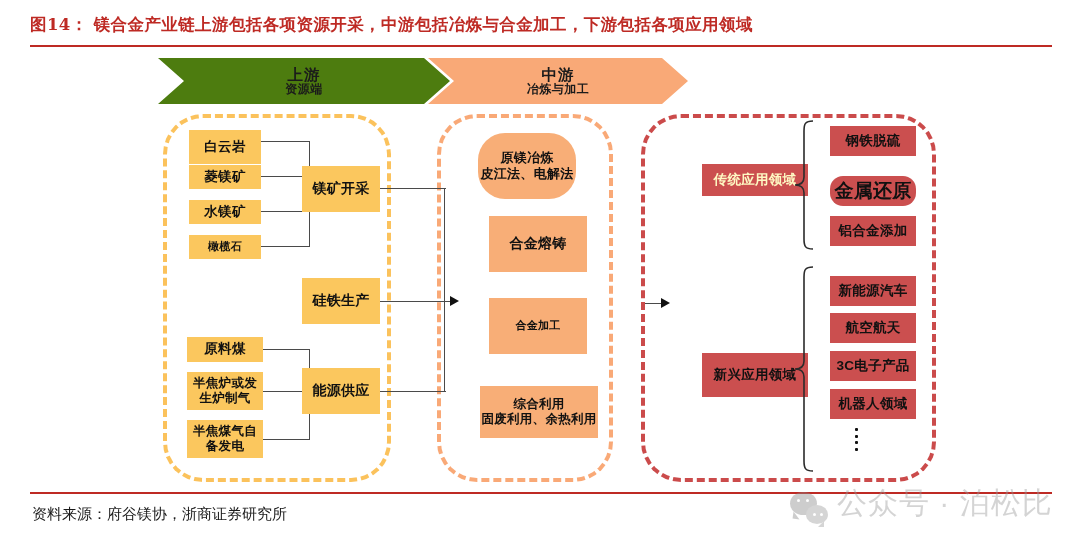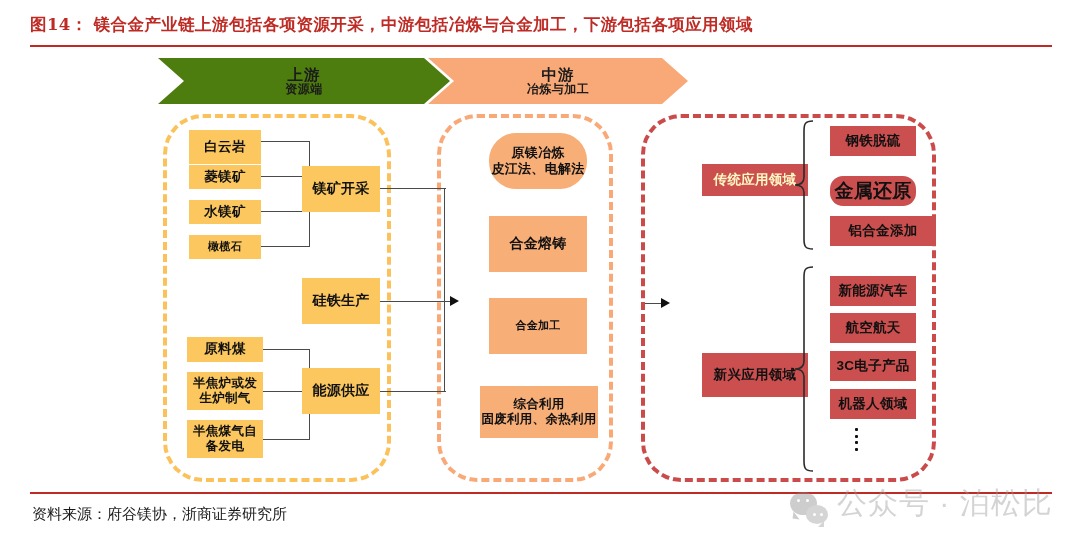--- a/index.html
+++ b/index.html
@@ -172,39 +172,39 @@
 
   <div class="node n-yellow" style="left:302px;top:368px;width:78px;height:46px;font-size:14px;">能源供应</div>
 
   <div class="ln ln-h" style="left:380px;top:188px;width:66px;"></div>
   <div class="ln ln-h" style="left:380px;top:301px;width:66px;"></div>
   <div class="ln ln-h" style="left:380px;top:391px;width:66px;"></div>
   <div class="ln ln-v" style="left:444px;top:188px;height:204px;"></div>
   <div class="ln ln-h" style="left:408px;top:301px;width:44px;"></div>
   <div class="arrow-head" style="left:450px;top:295.5px;"></div>
 
-  <div class="node n-orange" style="left:489px;top:133px;width:98px;height:56px;font-size:13px;white-space:pre-line;border-radius:27px;">原镁冶炼
+  <div class="node n-orange" style="left:478px;top:133px;width:98px;height:66px;font-size:13px;white-space:pre-line;border-radius:27px;">原镁冶炼
 皮江法、电解法</div>
   <div class="node n-orange" style="left:489px;top:216px;width:98px;height:56px;font-size:14px;">合金熔铸</div>
   <div class="node n-orange" style="left:489px;top:298px;width:98px;height:56px;font-size:11px;">合金加工</div>
   <div class="node n-orange" style="left:480px;top:386px;width:118px;height:52px;font-size:12.5px;white-space:pre-line;">综合利用
 固废利用、余热利用</div>
 
   <div class="ln ln-h" style="left:645px;top:303px;width:20px;"></div>
   <div class="arrow-head" style="left:661px;top:297.5px;"></div>
 
   <div class="node n-red" style="left:686px;top:164px;width:106px;height:32px;font-size:13.5px;color:#fef9c3;">传统应用领域</div>
 
   <svg class="brace" style="left:791px;top:119px;" width="24" height="132" viewBox="0 0 24 132">
     <path d="M22 2 C14 2 13 5 13 12 L13 58 C13 64 10 66 4 66 C10 66 13 68 13 74 L13 120 C13 127 14 130 22 130" fill="none" stroke="#2b2b2b" stroke-width="1.6"></path>
   </svg>
 
   <div class="node n-red" style="left:814px;top:126px;width:86px;height:30px;font-size:13.5px;">钢铁脱硫</div>
   <div class="node n-red" style="left:814px;top:176px;width:86px;height:30px;font-size:19px;border-radius:13px;">金属还原</div>
-  <div class="node n-red" style="left:814px;top:216px;width:106px;height:30px;font-size:13.5px;">铝合金添加</div>
+  <div class="node n-red" style="left:814px;top:216px;width:86px;height:30px;font-size:13.5px;">铝合金添加</div>
 
   <div class="node n-red" style="left:686px;top:353px;width:106px;height:44px;font-size:13.5px;color:#111;">新兴应用领域</div>
 
   <svg class="brace" style="left:791px;top:265px;" width="24" height="208" viewBox="0 0 24 208">
     <path d="M22 2 C14 2 13 5 13 12 L13 96 C13 102 10 104 4 104 C10 104 13 106 13 112 L13 196 C13 203 14 206 22 206" fill="none" stroke="#2b2b2b" stroke-width="1.6"></path>
   </svg>
 
   <div class="node n-red" style="left:814px;top:276px;width:86px;height:30px;font-size:13.5px;">新能源汽车</div>
   <div class="node n-red" style="left:814px;top:313px;width:86px;height:30px;font-size:13.5px;">航空航天</div>
   <div class="node n-red" style="left:814px;top:351px;width:86px;height:30px;font-size:13.5px;">3C电子产品</div>

